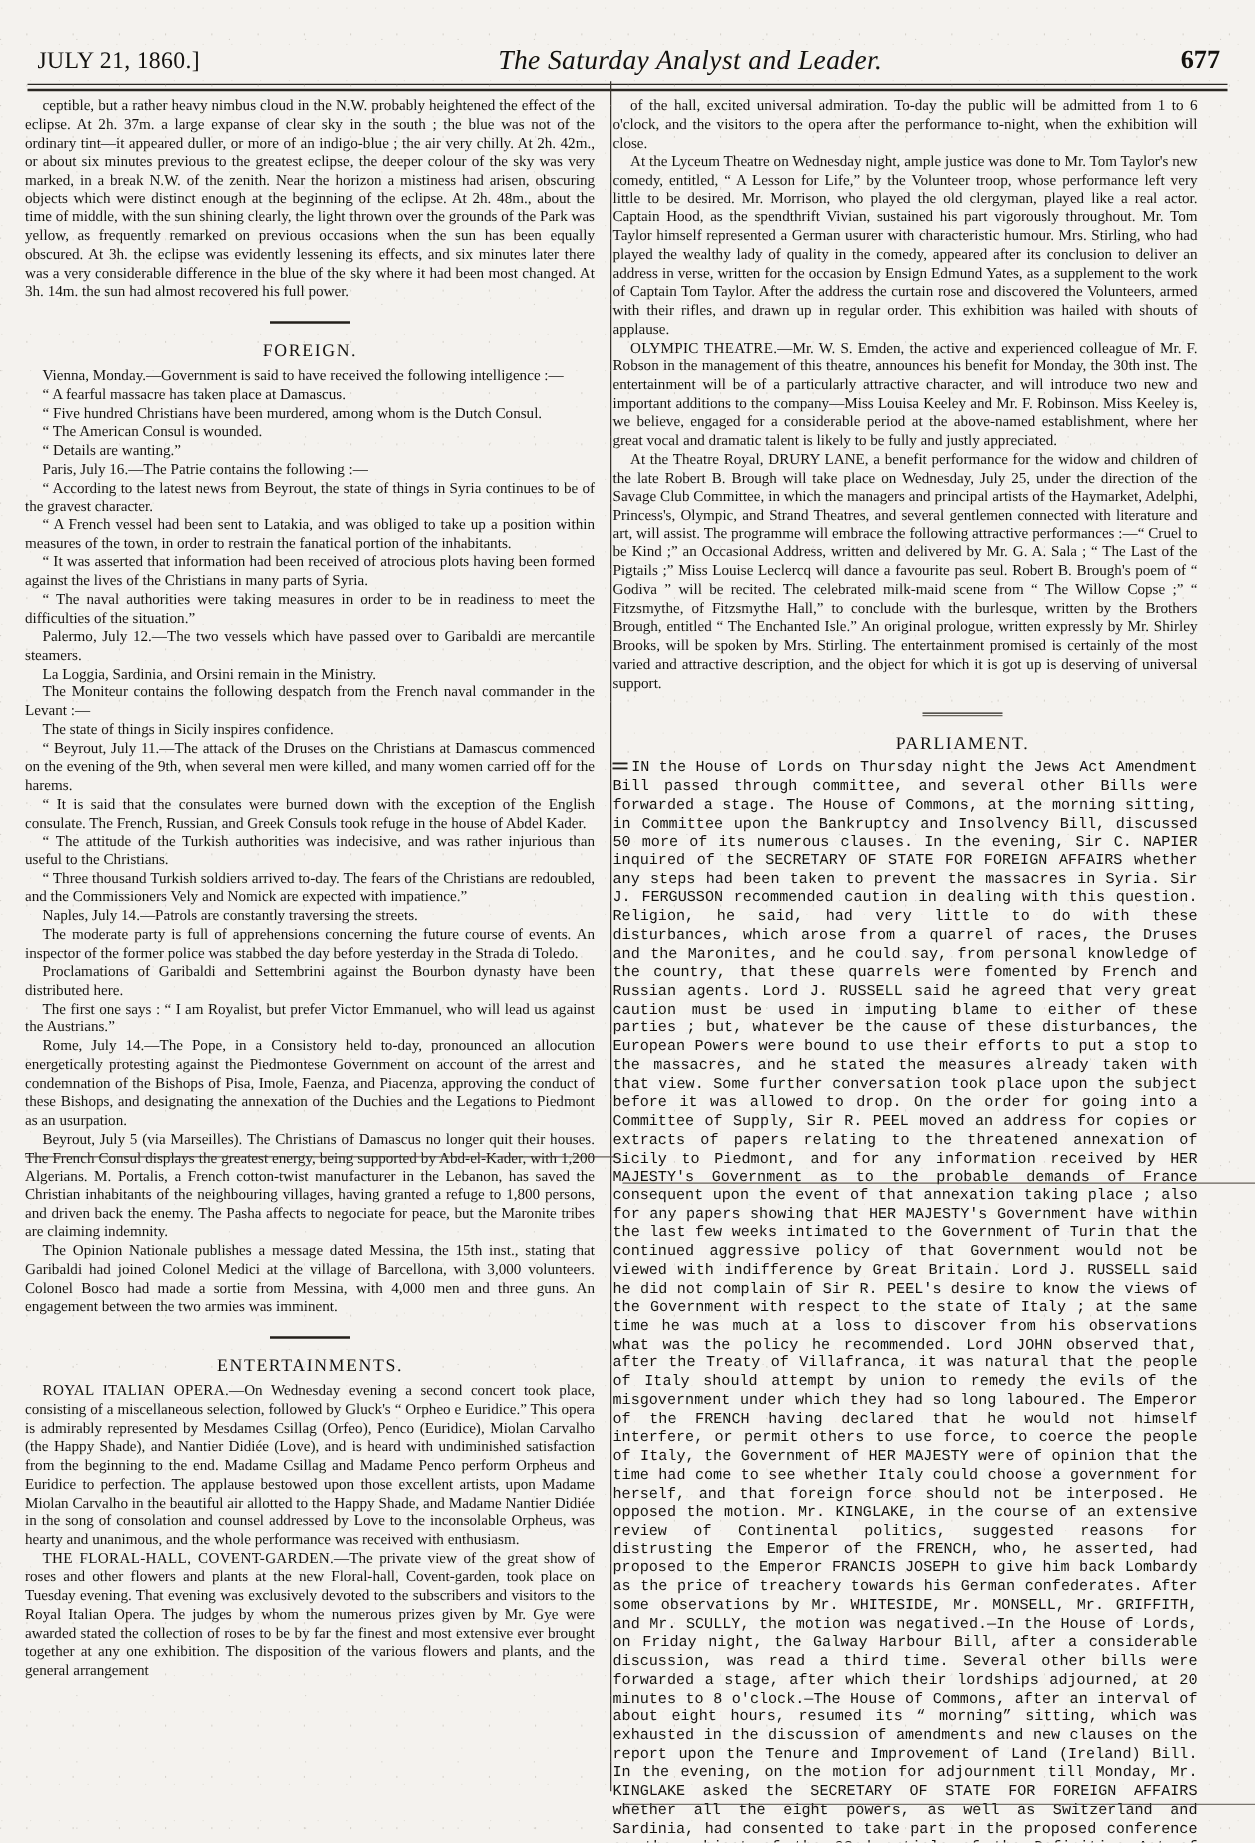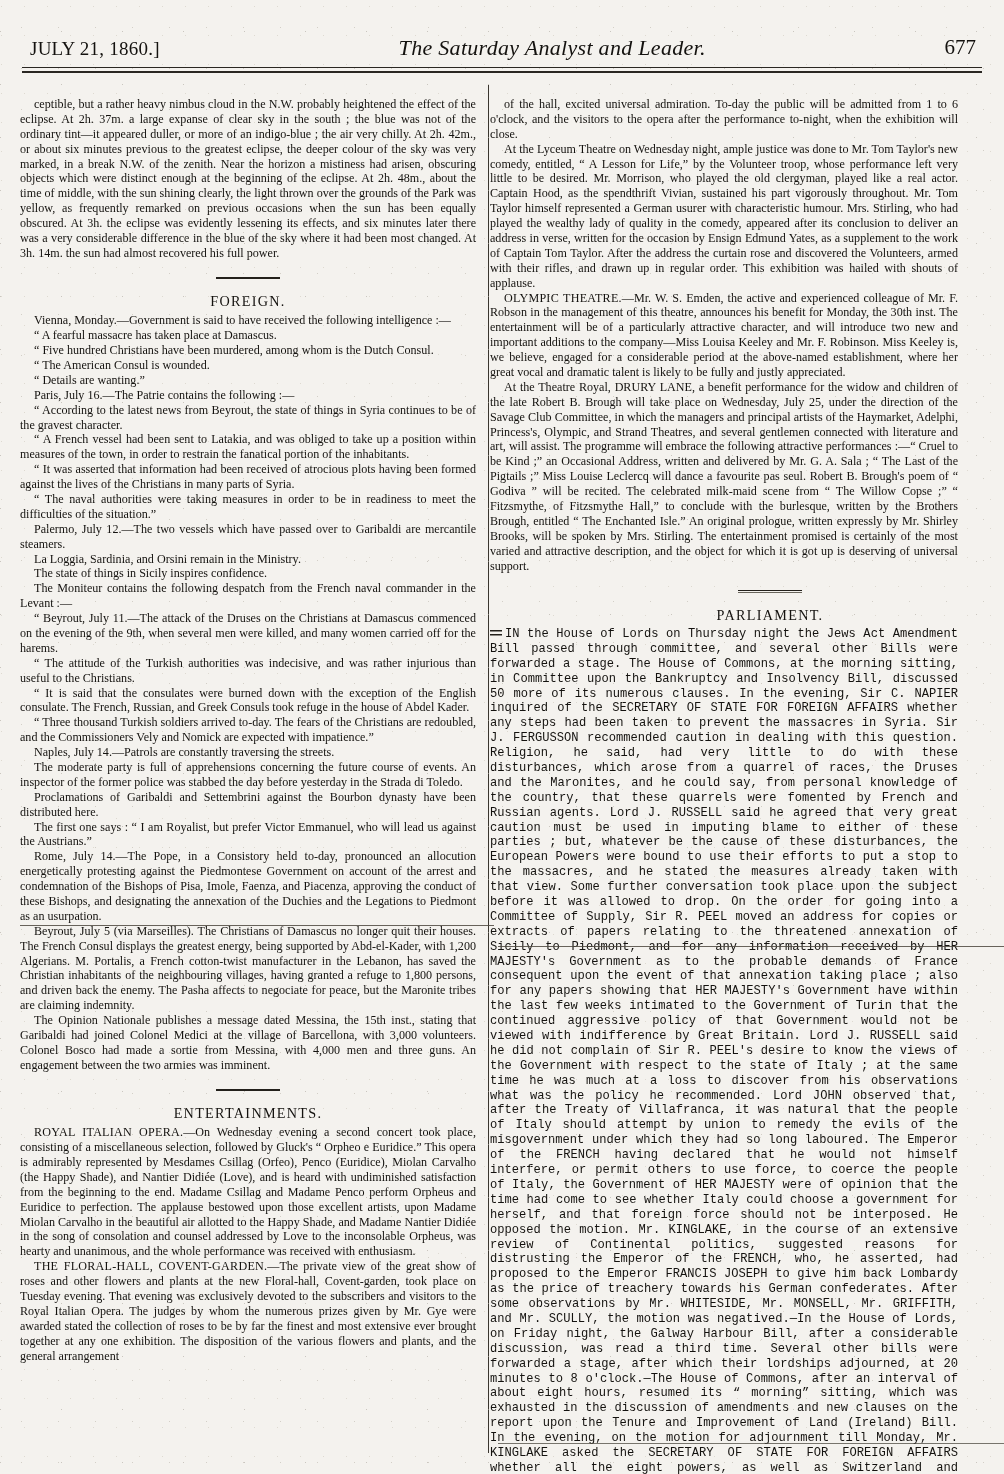--- a/index.html
+++ b/index.html
@@ -36,35 +36,35 @@
     height:34px; padding:0 8px 0 10px;
   }
   .mast-date{
     font-size:19px; letter-spacing:.2px; white-space:nowrap;
   }
   .mast-title{
     font-family:"Liberation Serif", serif;
     font-style:italic; font-size:22px; letter-spacing:.3px;
     white-space:nowrap; transform:translateY(1px);text-align:center;
   }
-  .mast-folio{ font-size:21px; font-weight:normal; }
+  .mast-folio{ font-size:21px; font-weight:bold; }
 
   .rule-double{
     margin:7px 2px 0 2px; position:relative; height:6px;
   }
   .rule-double::before, .rule-double::after{
     content:""; position:absolute; left:0; right:0;
     background:#2a2722; height:1px;
   }
   .rule-double::before{ top:0; }
   .rule-double::after{ top:4px; height:2px; }
 
   
   .columns{
-    display:flex; margin-top:24px; height:1378px;
+    display:flex; margin-top:4px; height:1378px;
   }
   .col{
     width:468px; box-sizing:border-box;
     font-size:12.1px; line-height:1.232;
     text-align:justify;
     hyphens:none;
   }
   .col-left{ padding-right:12px; }
   .col-right{ }
   .gutter{
@@ -147,25 +147,25 @@
       <p>“ Five hundred Christians have been murdered, among whom is the Dutch Consul.</p>
       <p>“ The American Consul is wounded.</p>
       <p>“ Details are wanting.”</p>
       <p>Paris, July 16.—The Patrie contains the following :—</p>
       <p>“ According to the latest news from Beyrout, the state of things in Syria continues to be of the gravest character.</p>
       <p>“ A French vessel had been sent to Latakia, and was obliged to take up a position within measures of the town, in order to restrain the fanatical portion of the inhabitants.</p>
       <p>“ It was asserted that information had been received of atrocious plots having been formed against the lives of the Christians in many parts of Syria.</p>
       <p>“ The naval authorities were taking measures in order to be in readiness to meet the difficulties of the situation.”</p>
       <p>Palermo, July 12.—The two vessels which have passed over to Garibaldi are mercantile steamers.</p>
       <p>La Loggia, Sardinia, and Orsini remain in the Ministry.</p>
+      <p>The Moniteur contains the following despatch from the French naval commander in the Levant :—</p>
       <p>The state of things in Sicily inspires confidence.</p>
-      <p>The Moniteur contains the following despatch from the French naval commander in the Levant :—</p>
       <p>“ Beyrout, July 11.—The attack of the Druses on the Christians at Damascus commenced on the evening of the 9th, when several men were killed, and many women carried off for the harems.</p>
+      <p>“ It is said that the consulates were burned down with the exception of the English consulate. The French, Russian, and Greek Consuls took refuge in the house of Abdel Kader.</p>
       <p>“ The attitude of the Turkish authorities was indecisive, and was rather injurious than useful to the Christians.</p>
-      <p>“ It is said that the consulates were burned down with the exception of the English consulate. The French, Russian, and Greek Consuls took refuge in the house of Abdel Kader.</p>
       <p>“ Three thousand Turkish soldiers arrived to-day. The fears of the Christians are redoubled, and the Commissioners Vely and Nomick are expected with impatience.”</p>
       <p>Naples, July 14.—Patrols are constantly traversing the streets.</p>
       <p>The moderate party is full of apprehensions concerning the future course of events. An inspector of the former police was stabbed the day before yesterday in the Strada di Toledo.</p>
       <p>Proclamations of Garibaldi and Settembrini against the Bourbon dynasty have been distributed here.</p>
       <p>The first one says : “ I am Royalist, but prefer Victor Emmanuel, who will lead us against the Austrians.”</p>
       <p>Rome, July 14.—The Pope, in a Consistory held to-day, pronounced an allocution energetically protesting against the Piedmontese Government on account of the arrest and condemnation of the Bishops of Pisa, Imole, Faenza, and Piacenza, approving the conduct of these Bishops, and designating the annexation of the Duchies and the Legations to Piedmont as an usurpation.</p>
       <p>Beyrout, July 5 (via Marseilles). The Christians of Damascus no longer quit their houses. The French Consul displays the greatest energy, being supported by Abd-el-Kader, with 1,200 Algerians. M. Portalis, a French cotton-twist manufacturer in the Lebanon, has saved the Christian inhabitants of the neighbouring villages, having granted a refuge to 1,800 persons, and driven back the enemy. The Pasha affects to negociate for peace, but the Maronite tribes are claiming indemnity.</p>
       <p>The Opinion Nationale publishes a message dated Messina, the 15th inst., stating that Garibaldi had joined Colonel Medici at the village of Barcellona, with 3,000 volunteers. Colonel Bosco had made a sortie from Messina, with 4,000 men and three guns. An engagement between the two armies was imminent.</p>
 
       <div class="short-rule"></div>

